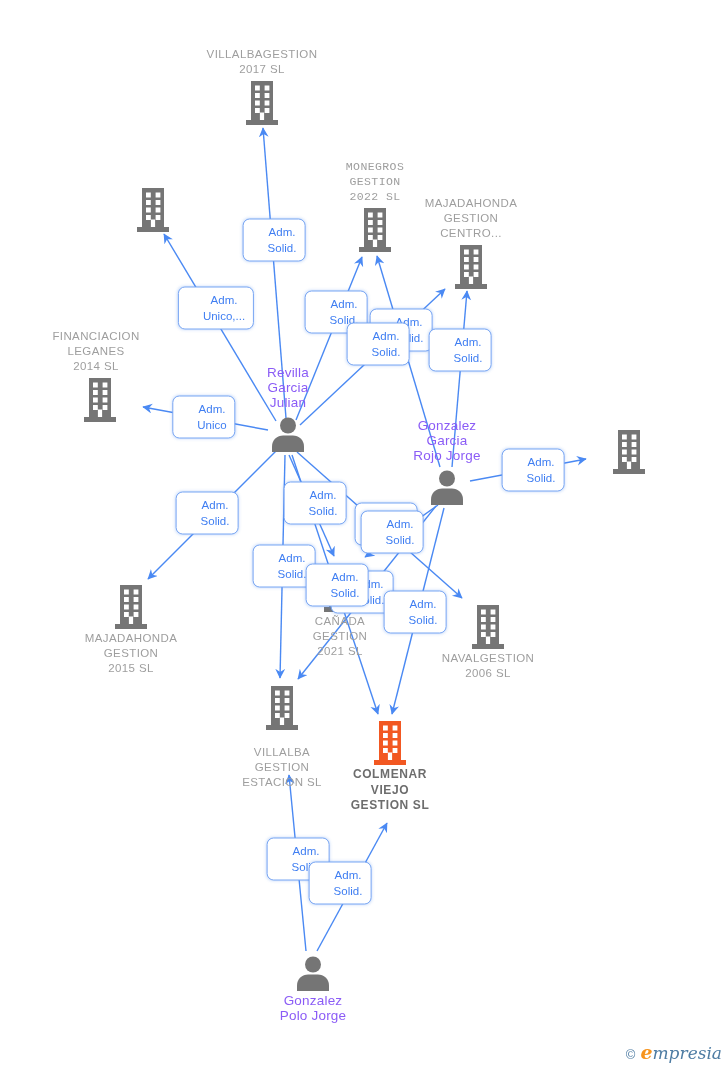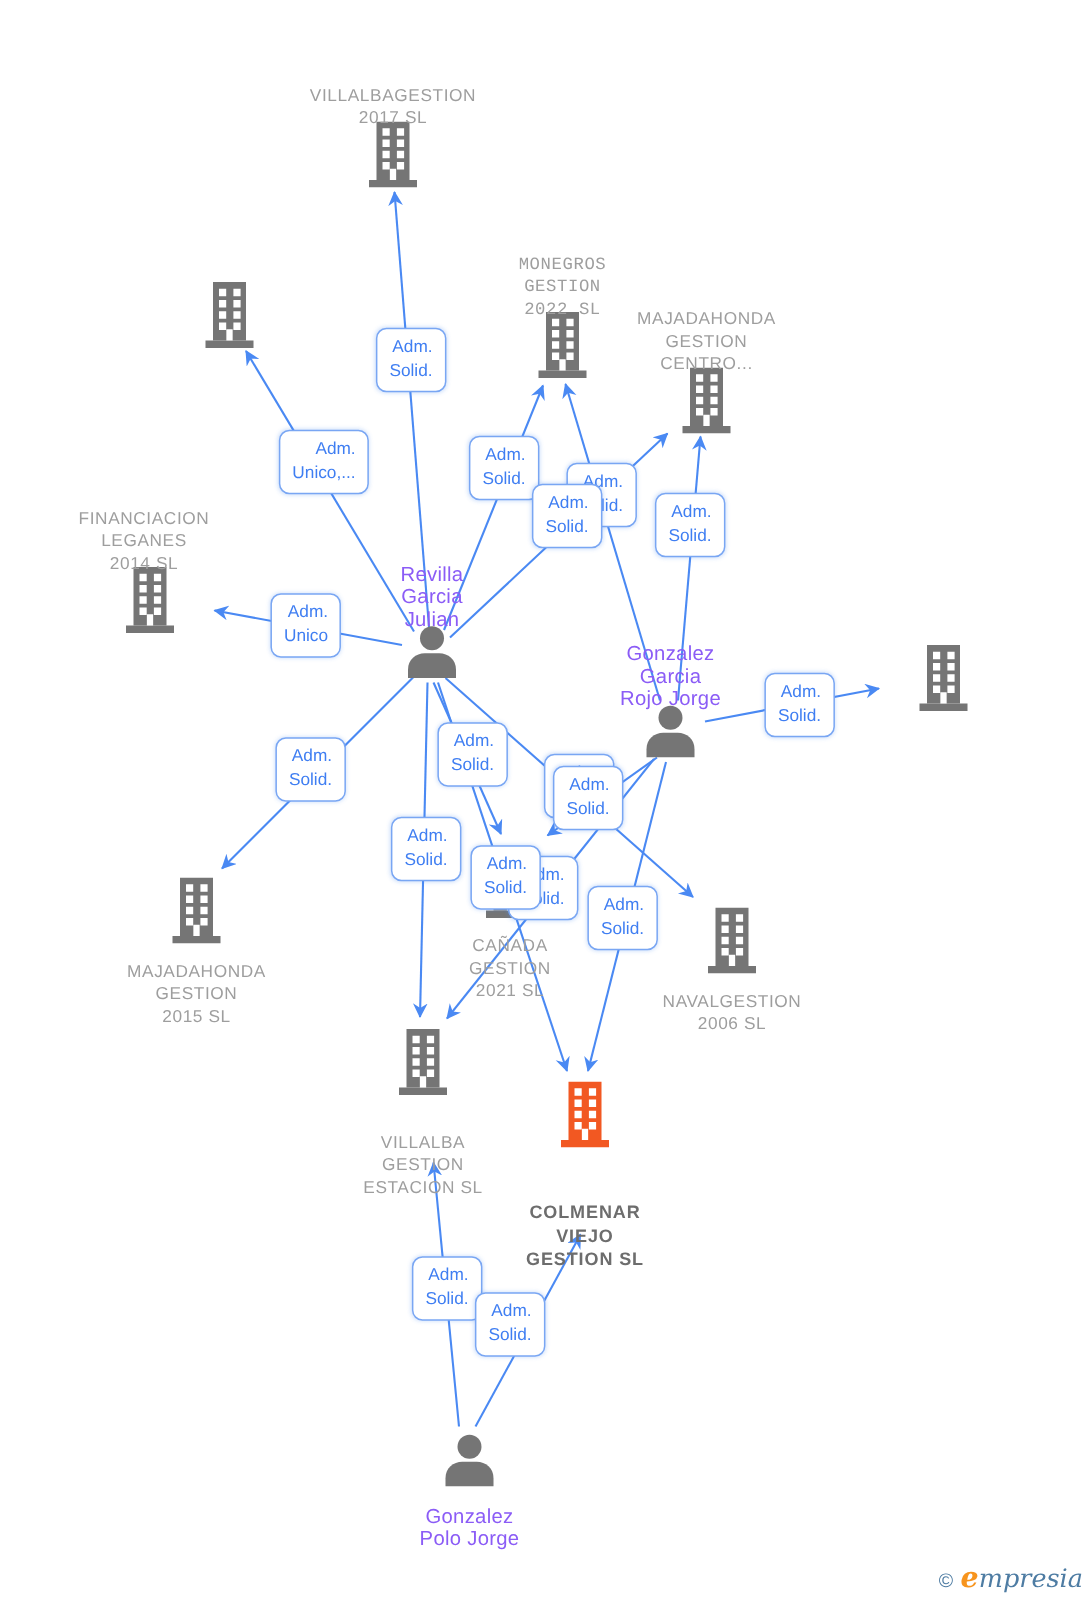--- a/index.html
+++ b/index.html
@@ -13,36 +13,35 @@
   }
   #edges{position:absolute;left:0;top:0;z-index:1;}
   .node-icon{position:absolute;z-index:10;line-height:0;}
   .node-label{
     position:absolute;z-index:12;
     width:170px;text-align:center;
     white-space:pre-line;
     color:#9e9e9e;
     font-size:11.5px;line-height:15px;letter-spacing:.4px;
     transform:translateX(-50%);
-    margin-top:10px;
   }
   .node-label.above{transform:translate(-50%,-100%);}
   .node-label.person{font-size:13.5px;letter-spacing:.2px;color:#8b5cf6;}
   .node-label.highlight{font-weight:bold;color:#6d6d6d;font-size:12px;line-height:15.5px;letter-spacing:.6px;}
   .edge-label{
     position:absolute;z-index:30;
     transform:translate(-50%,-50%);
     background:#fff;
     border:1.4px solid #79a6f3;
     border-radius:7px;
     box-shadow:0 0 3px rgba(77,138,240,.30);
-    padding:4px 8px 5px 8px;
+    padding:4px 8px 5px 24px;
     color:#3f7ef2;
     font-size:11.5px;line-height:16px;
-    white-space:pre-line;text-align:right;
+    white-space:pre-line;text-align:center;
     cursor:pointer;
   }
   #watermark{
     position:absolute;right:6px;top:1041px;z-index:40;
     font-size:15px;color:#4e7ca3;cursor:pointer;
     display:flex;align-items:baseline;gap:5px;
   }
   #watermark .brand{font-family:"DejaVu Serif", serif;font-style:italic;font-size:17px;color:#4e7ca3;}
   #watermark .brand .e{color:#f7941d;font-size:19px;font-weight:bold;}
   #watermark .copy{font-size:13px;}
@@ -238,21 +237,21 @@
         <rect x="13" y="4.5" width="4.8" height="5" fill="#fff"></rect>
         <rect x="13" y="12" width="4.8" height="5" fill="#fff"></rect>
         <rect x="13" y="19.5" width="4.8" height="5" fill="#fff"></rect>
         <rect x="13" y="27" width="4.8" height="5" fill="#fff"></rect>
         <rect x="22.6" y="4.5" width="4.8" height="5" fill="#fff"></rect>
         <rect x="22.6" y="12" width="4.8" height="5" fill="#fff"></rect>
         <rect x="22.6" y="19.5" width="4.8" height="5" fill="#fff"></rect>
         <rect x="22.6" y="27" width="4.8" height="5" fill="#fff"></rect>
         <rect x="17.9" y="31.5" width="4.2" height="7.5" fill="#fff"></rect>
       </svg></div>
-    <div class="node-label highlight" style="left: 390px; top: 791px;">COLMENAR
+    <div class="node-label highlight" style="left: 390px; top: 767px;">COLMENAR
 VIEJO
 GESTION  SL</div>
     <div class="node-icon" style="left: 269px; top: 416px;"><svg width="38" height="36" viewBox="0 0 38 36">
         <circle cx="19" cy="9.5" r="8" fill="#757575"></circle>
         <path d="M3,36 v-5.5 c0,-6.8 5.2,-11 11.2,-11 h9.6 c6,0 11.2,4.2 11.2,11 V36 Z" fill="#757575"></path>
       </svg></div>
     <div class="node-label above person " style="left: 288px; top: 410px;">Revilla
 Garcia
 Julian</div>
     <div class="node-icon" style="left: 428px; top: 469px;"><svg width="38" height="36" viewBox="0 0 38 36">

